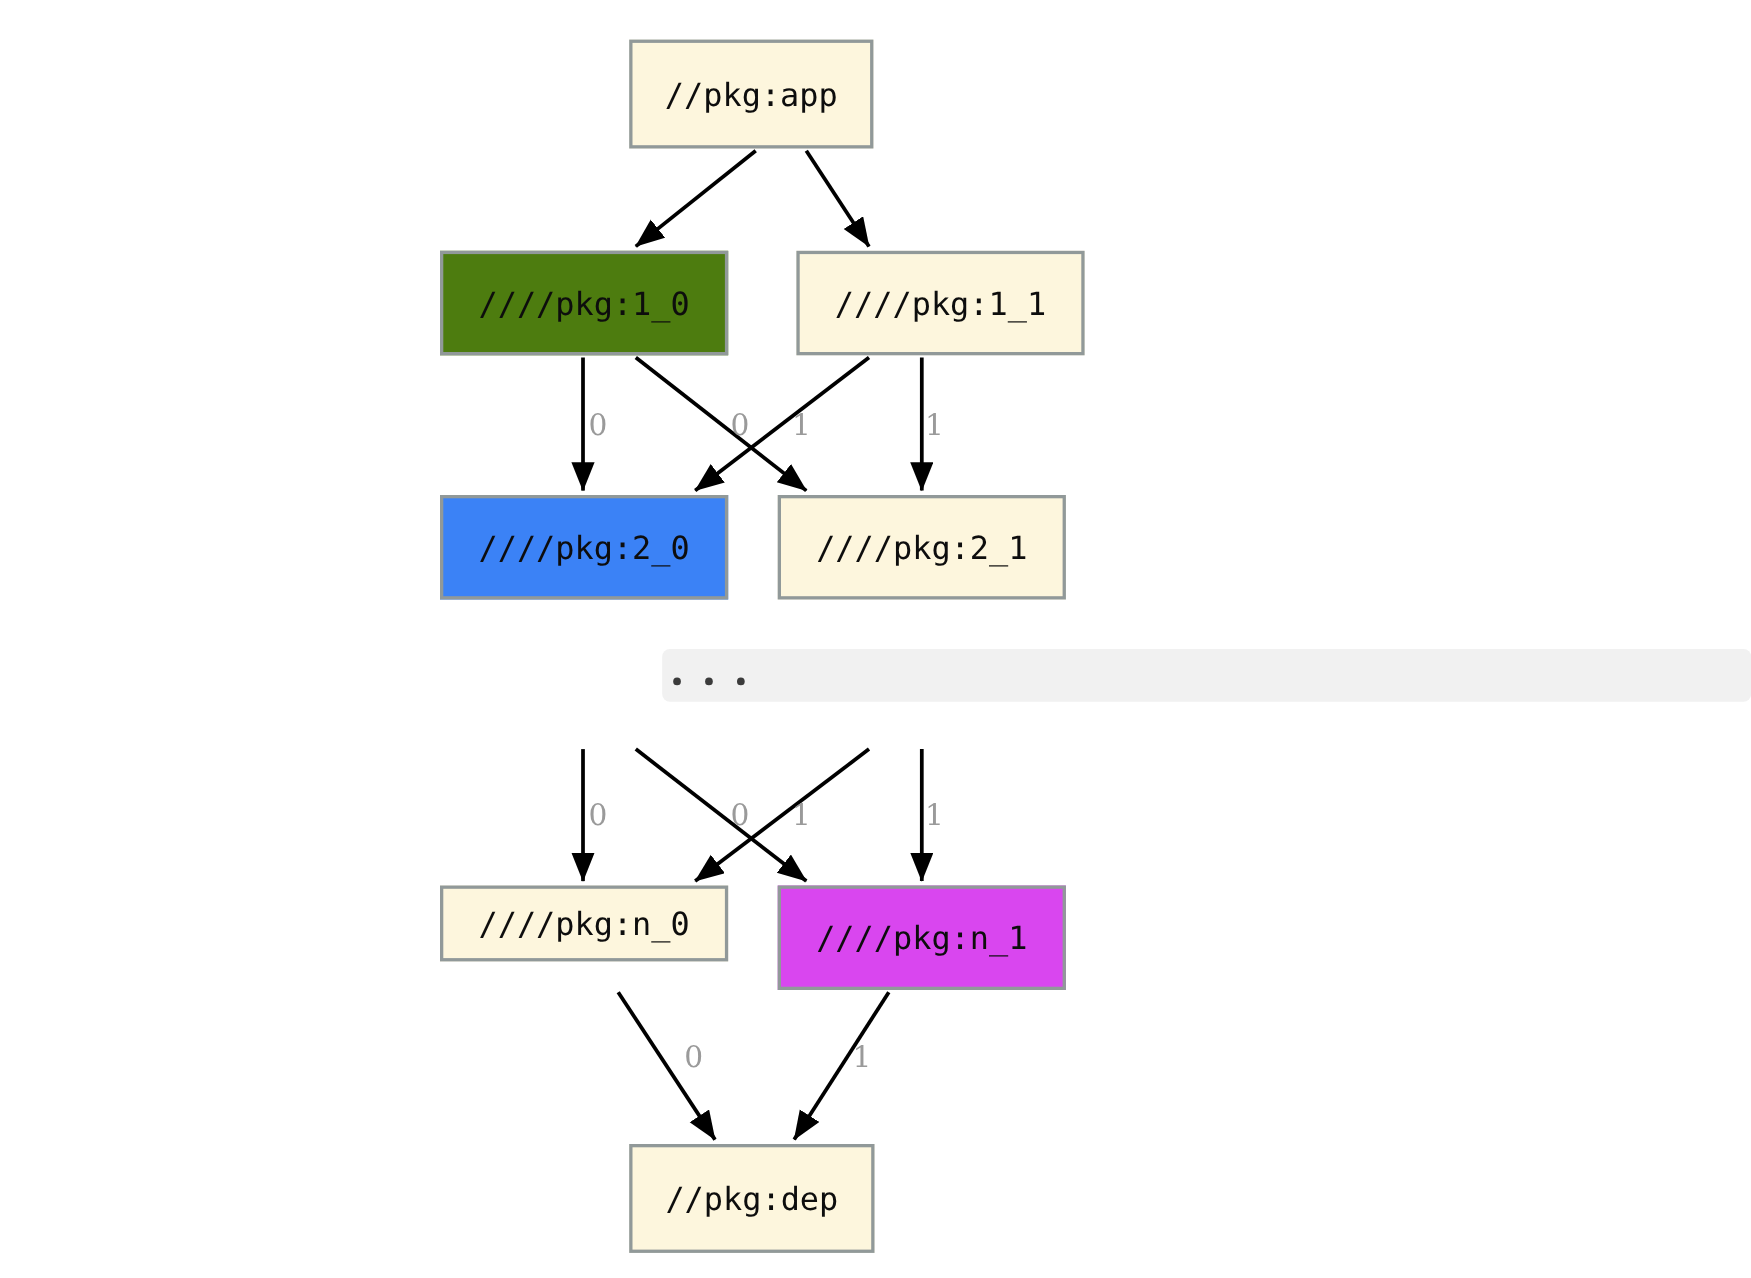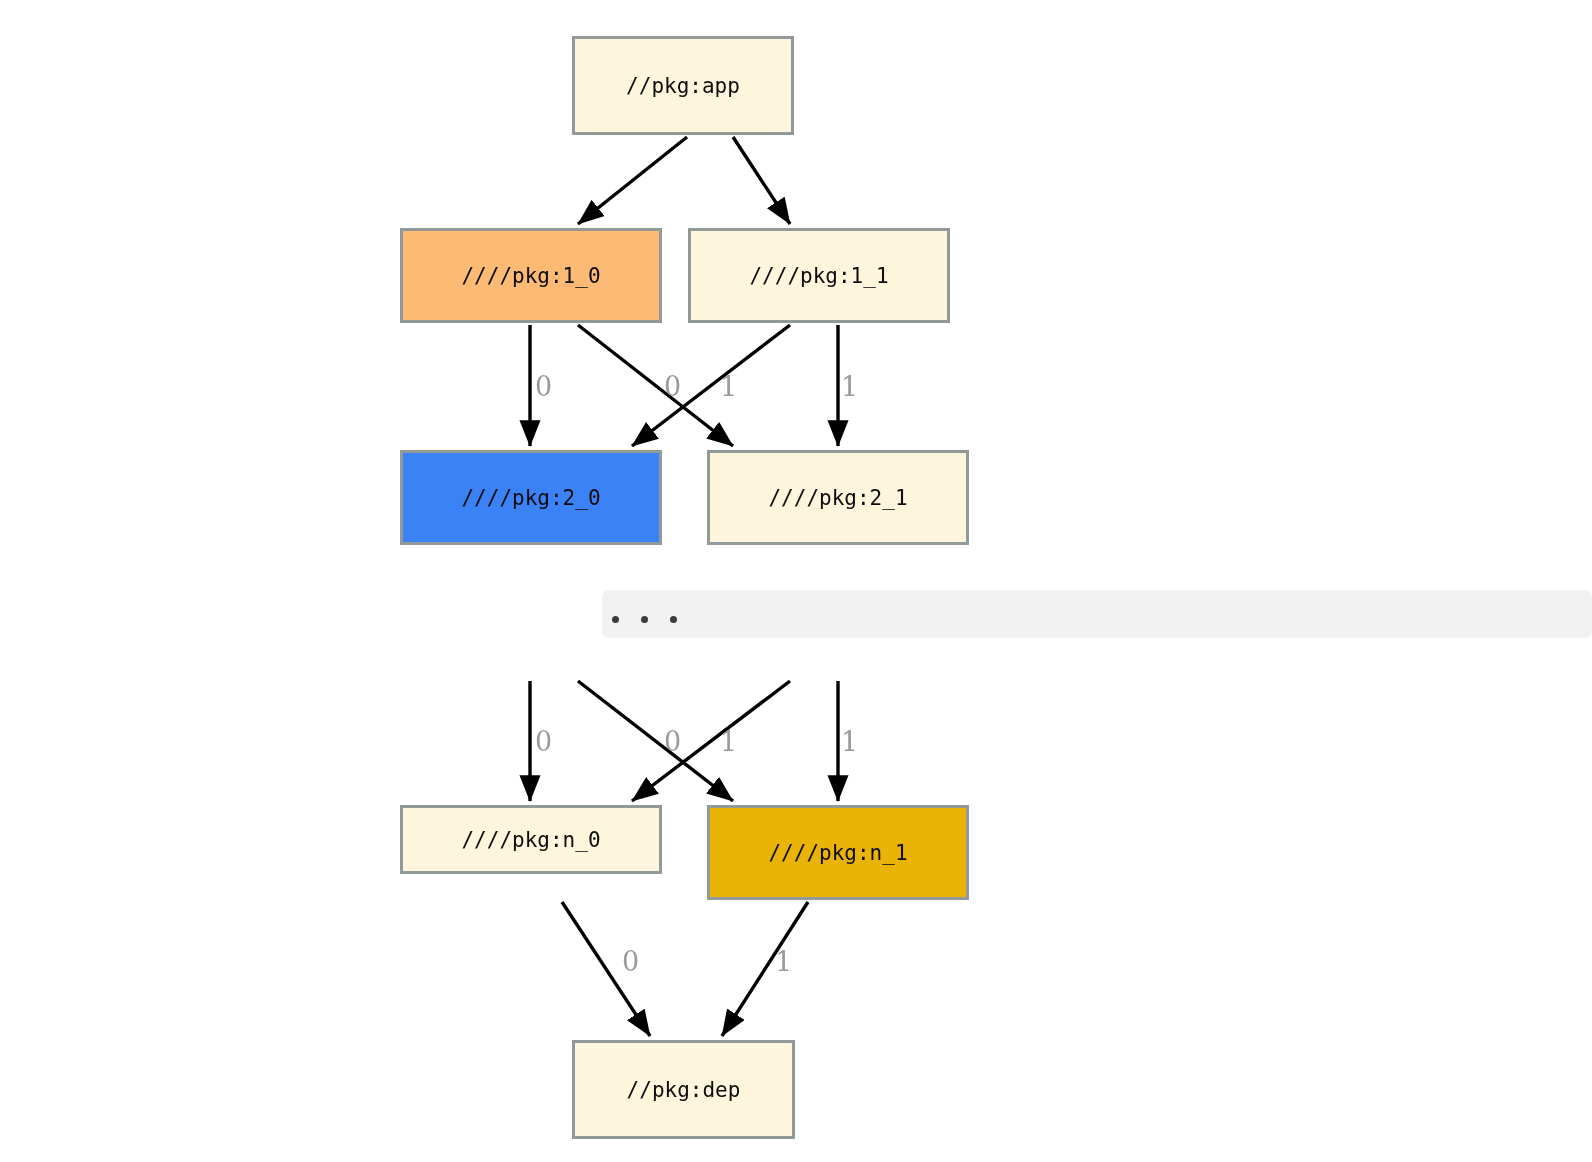--- a/index.html
+++ b/index.html
@@ -27,21 +27,21 @@
   }
   .node-box {
     position: absolute;
     box-sizing: border-box;
     background: #fdf6dd;
     border: 3px solid #919999;
     display: flex;
     align-items: center;
     justify-content: center;
     font-family: "DejaVu Sans Mono", "Liberation Mono", monospace;
-    font-size: 21px;
+    font-size: 29px;
     color: #0d0d0d;
     letter-spacing: 0px;
     white-space: nowrap;
     z-index: 3;
   }
   .ellipsis-band {
     position: absolute;
     background: #f1f1f1;
     border-radius: 7px;
     z-index: 1;
@@ -101,36 +101,36 @@
         <line x1="838" y1="681" x2="838" y2="801" stroke="#000000" stroke-width="3.4" marker-end="url(#arrowhead)"></line>
         <line x1="562" y1="902" x2="650" y2="1036" stroke="#000000" stroke-width="3.4" marker-end="url(#arrowhead)"></line>
         <line x1="808" y1="902" x2="722" y2="1036" stroke="#000000" stroke-width="3.4" marker-end="url(#arrowhead)"></line>
       </g>
   </svg>
 
   <div id="node-layer">
       <div class="node-box" style="left: 572px; top: 36px; width: 222px; height: 99px; background: rgb(253, 246, 221); border-color: rgb(145, 153, 153);">
         <span>//pkg:app</span>
       </div>
-      <div class="node-box" style="left: 400px; top: 228px; width: 262px; height: 95px; background: #fdba74; border-color: rgb(145, 153, 153);">
+      <div class="node-box" style="left: 400px; top: 228px; width: 262px; height: 95px; background: #4d7c0f; border-color: rgb(145, 153, 153);">
         <span>////pkg:1_0</span>
       </div>
-      <div class="node-box" style="left: 688px; top: 228px; width: 262px; height: 95px; background: rgb(253, 246, 221); border-color: rgb(145, 153, 153); justify-content: center;">
+      <div class="node-box" style="left: 724px; top: 228px; width: 262px; height: 95px; background: rgb(253, 246, 221); border-color: rgb(145, 153, 153); justify-content: center;">
         <span>////pkg:1_1</span>
       </div>
       <div class="node-box" style="left: 400px; top: 450px; width: 262px; height: 95px; background: #3b82f6; border-color: rgb(145, 153, 153);">
         <span>////pkg:2_0</span>
       </div>
       <div class="node-box" style="left: 707px; top: 450px; width: 262px; height: 95px; background: rgb(253, 246, 221); border-color: rgb(145, 153, 153); text-align: right;">
         <span>////pkg:2_1</span>
       </div>
       <div class="node-box" style="left: 400px; top: 805px; width: 262px; height: 69px; background: rgb(253, 246, 221); border-color: rgb(145, 153, 153);">
         <span>////pkg:n_0</span>
       </div>
-      <div class="node-box" style="left: 707px; top: 805px; width: 262px; height: 95px; background: #eab308; border-color: rgb(145, 153, 153);">
+      <div class="node-box" style="left: 707px; top: 805px; width: 262px; height: 95px; background: #d946ef; border-color: rgb(145, 153, 153);">
         <span>////pkg:n_1</span>
       </div>
       <div class="node-box" style="left: 572px; top: 1040px; width: 223px; height: 99px; background: rgb(253, 246, 221); border-color: rgb(145, 153, 153);">
         <span>//pkg:dep</span>
       </div>
     </div>
 
   <div id="edge-label-layer">
       <div class="edge-label" style="left: 535px; top: 373px; color: rgb(154, 154, 154);">0</div>
       <div class="edge-label" style="left: 664px; top: 373px; color: rgb(154, 154, 154);">0</div>

